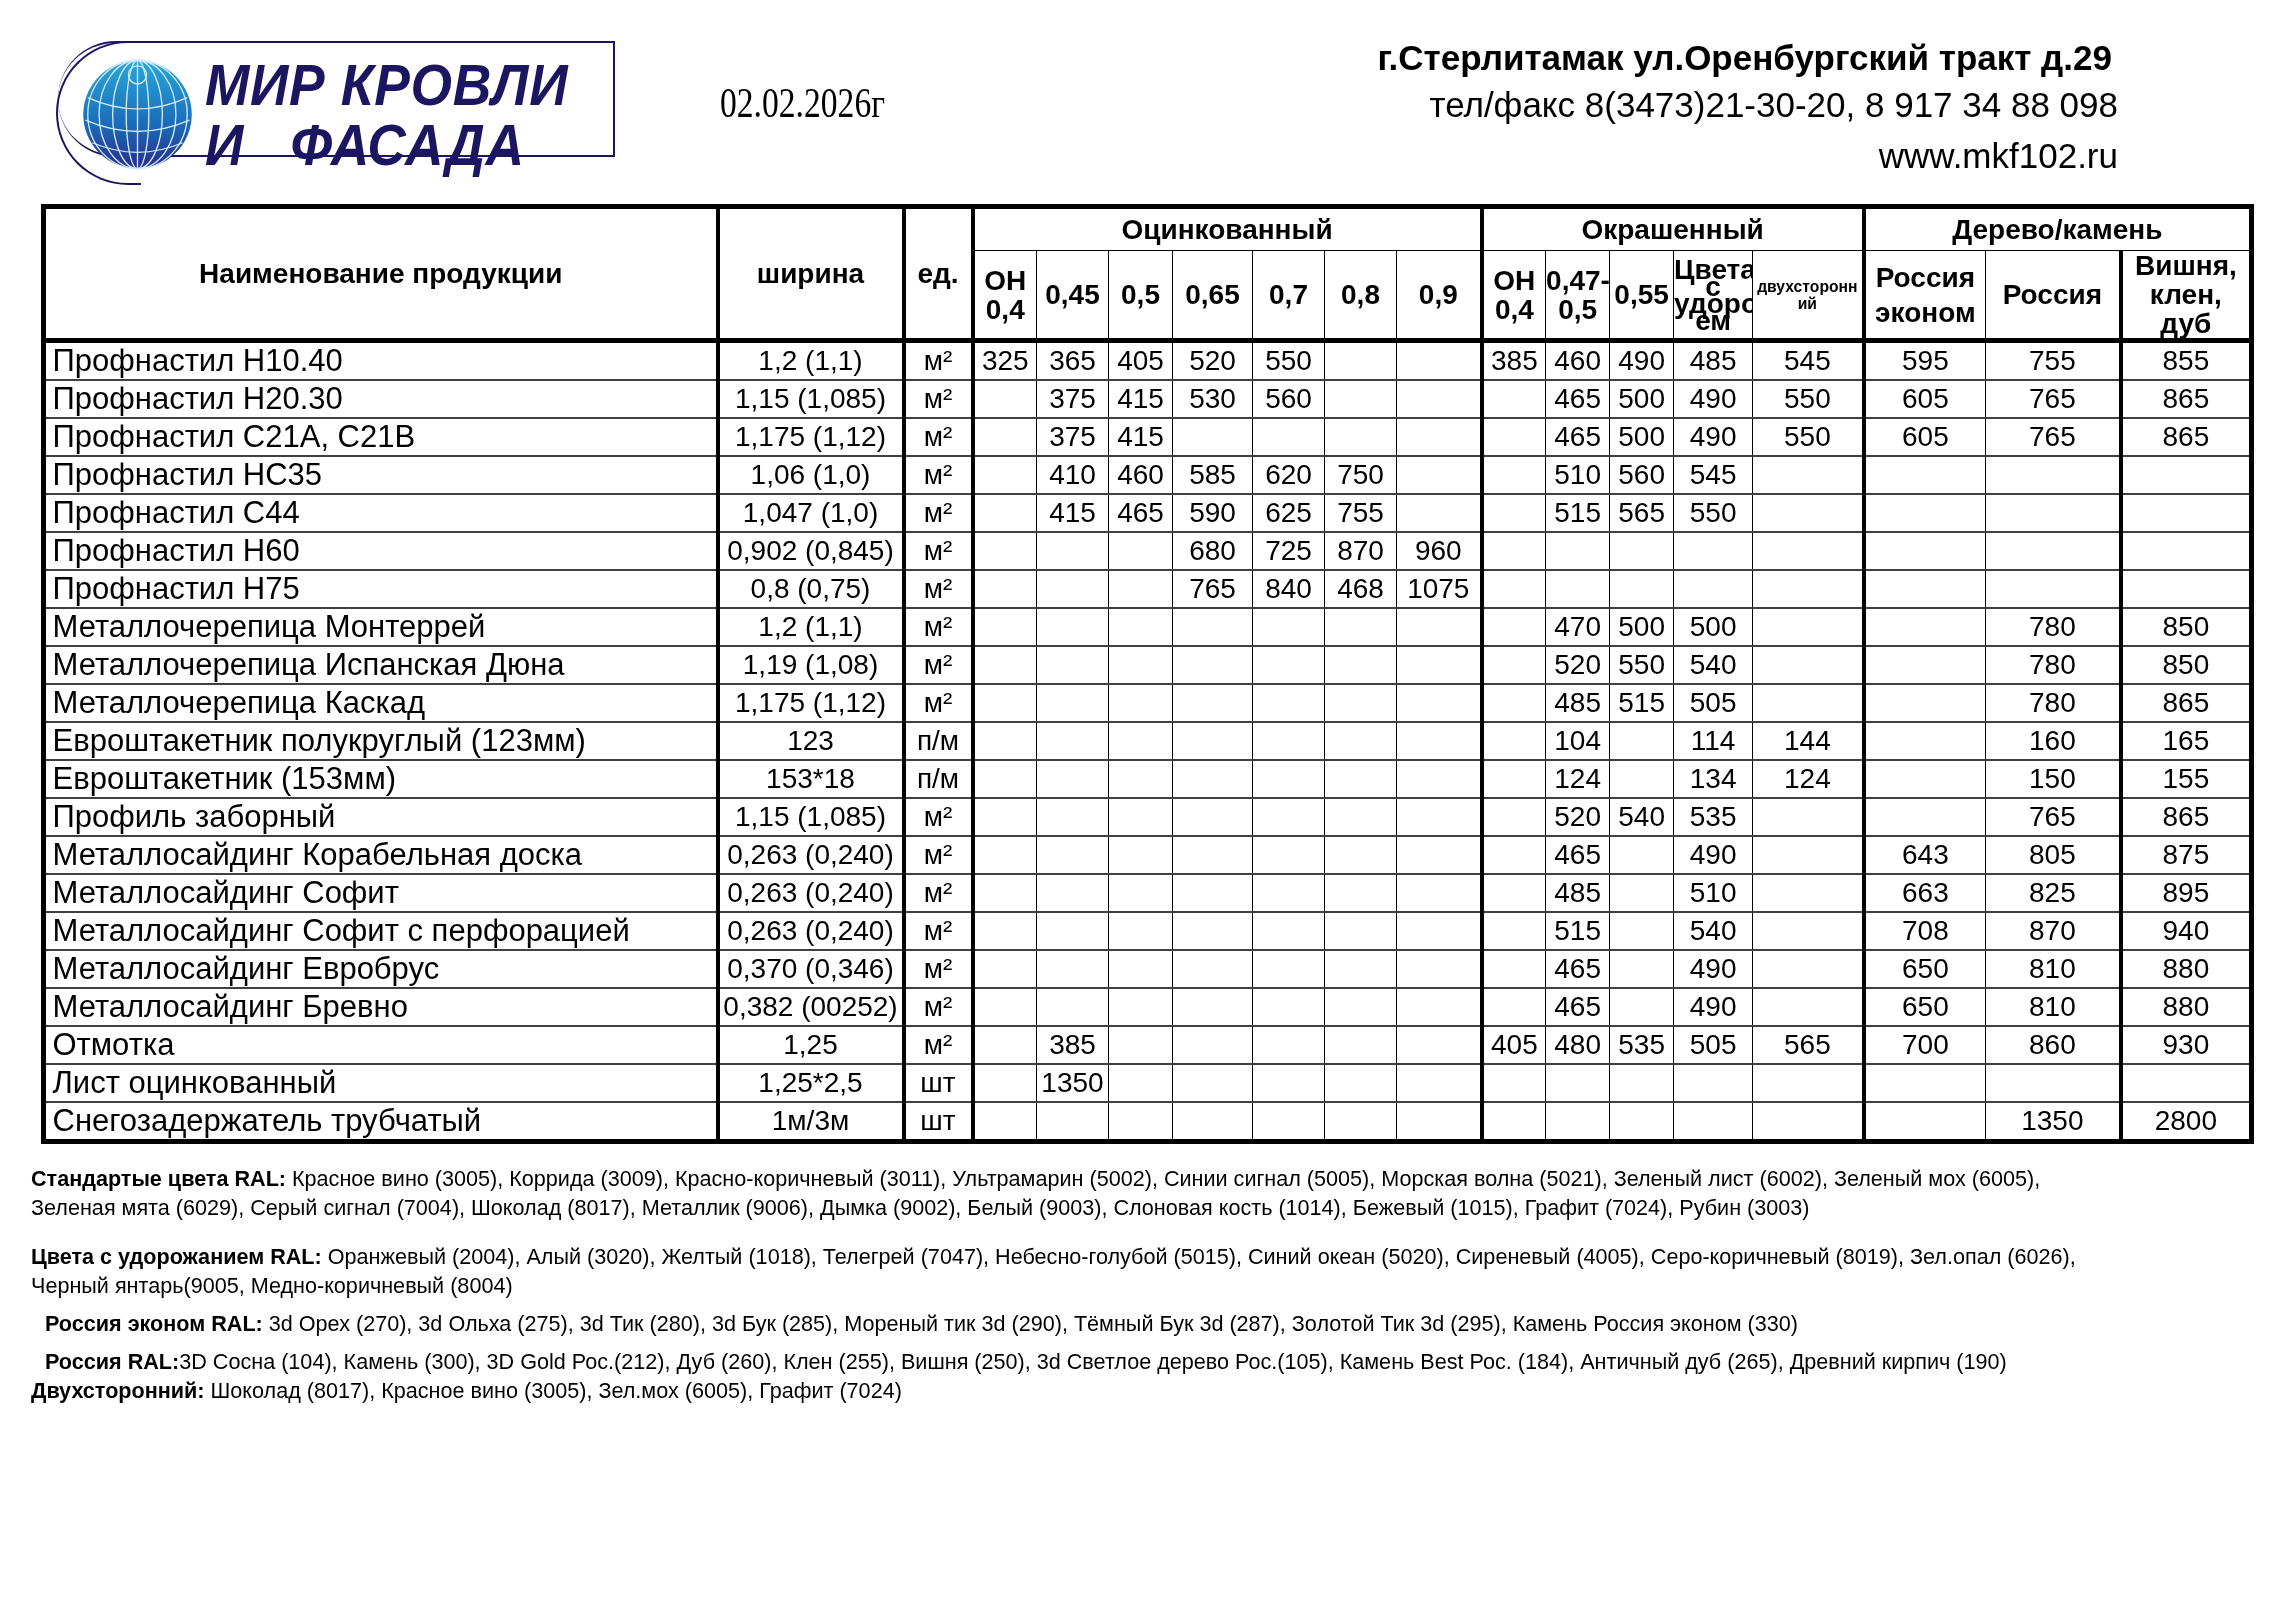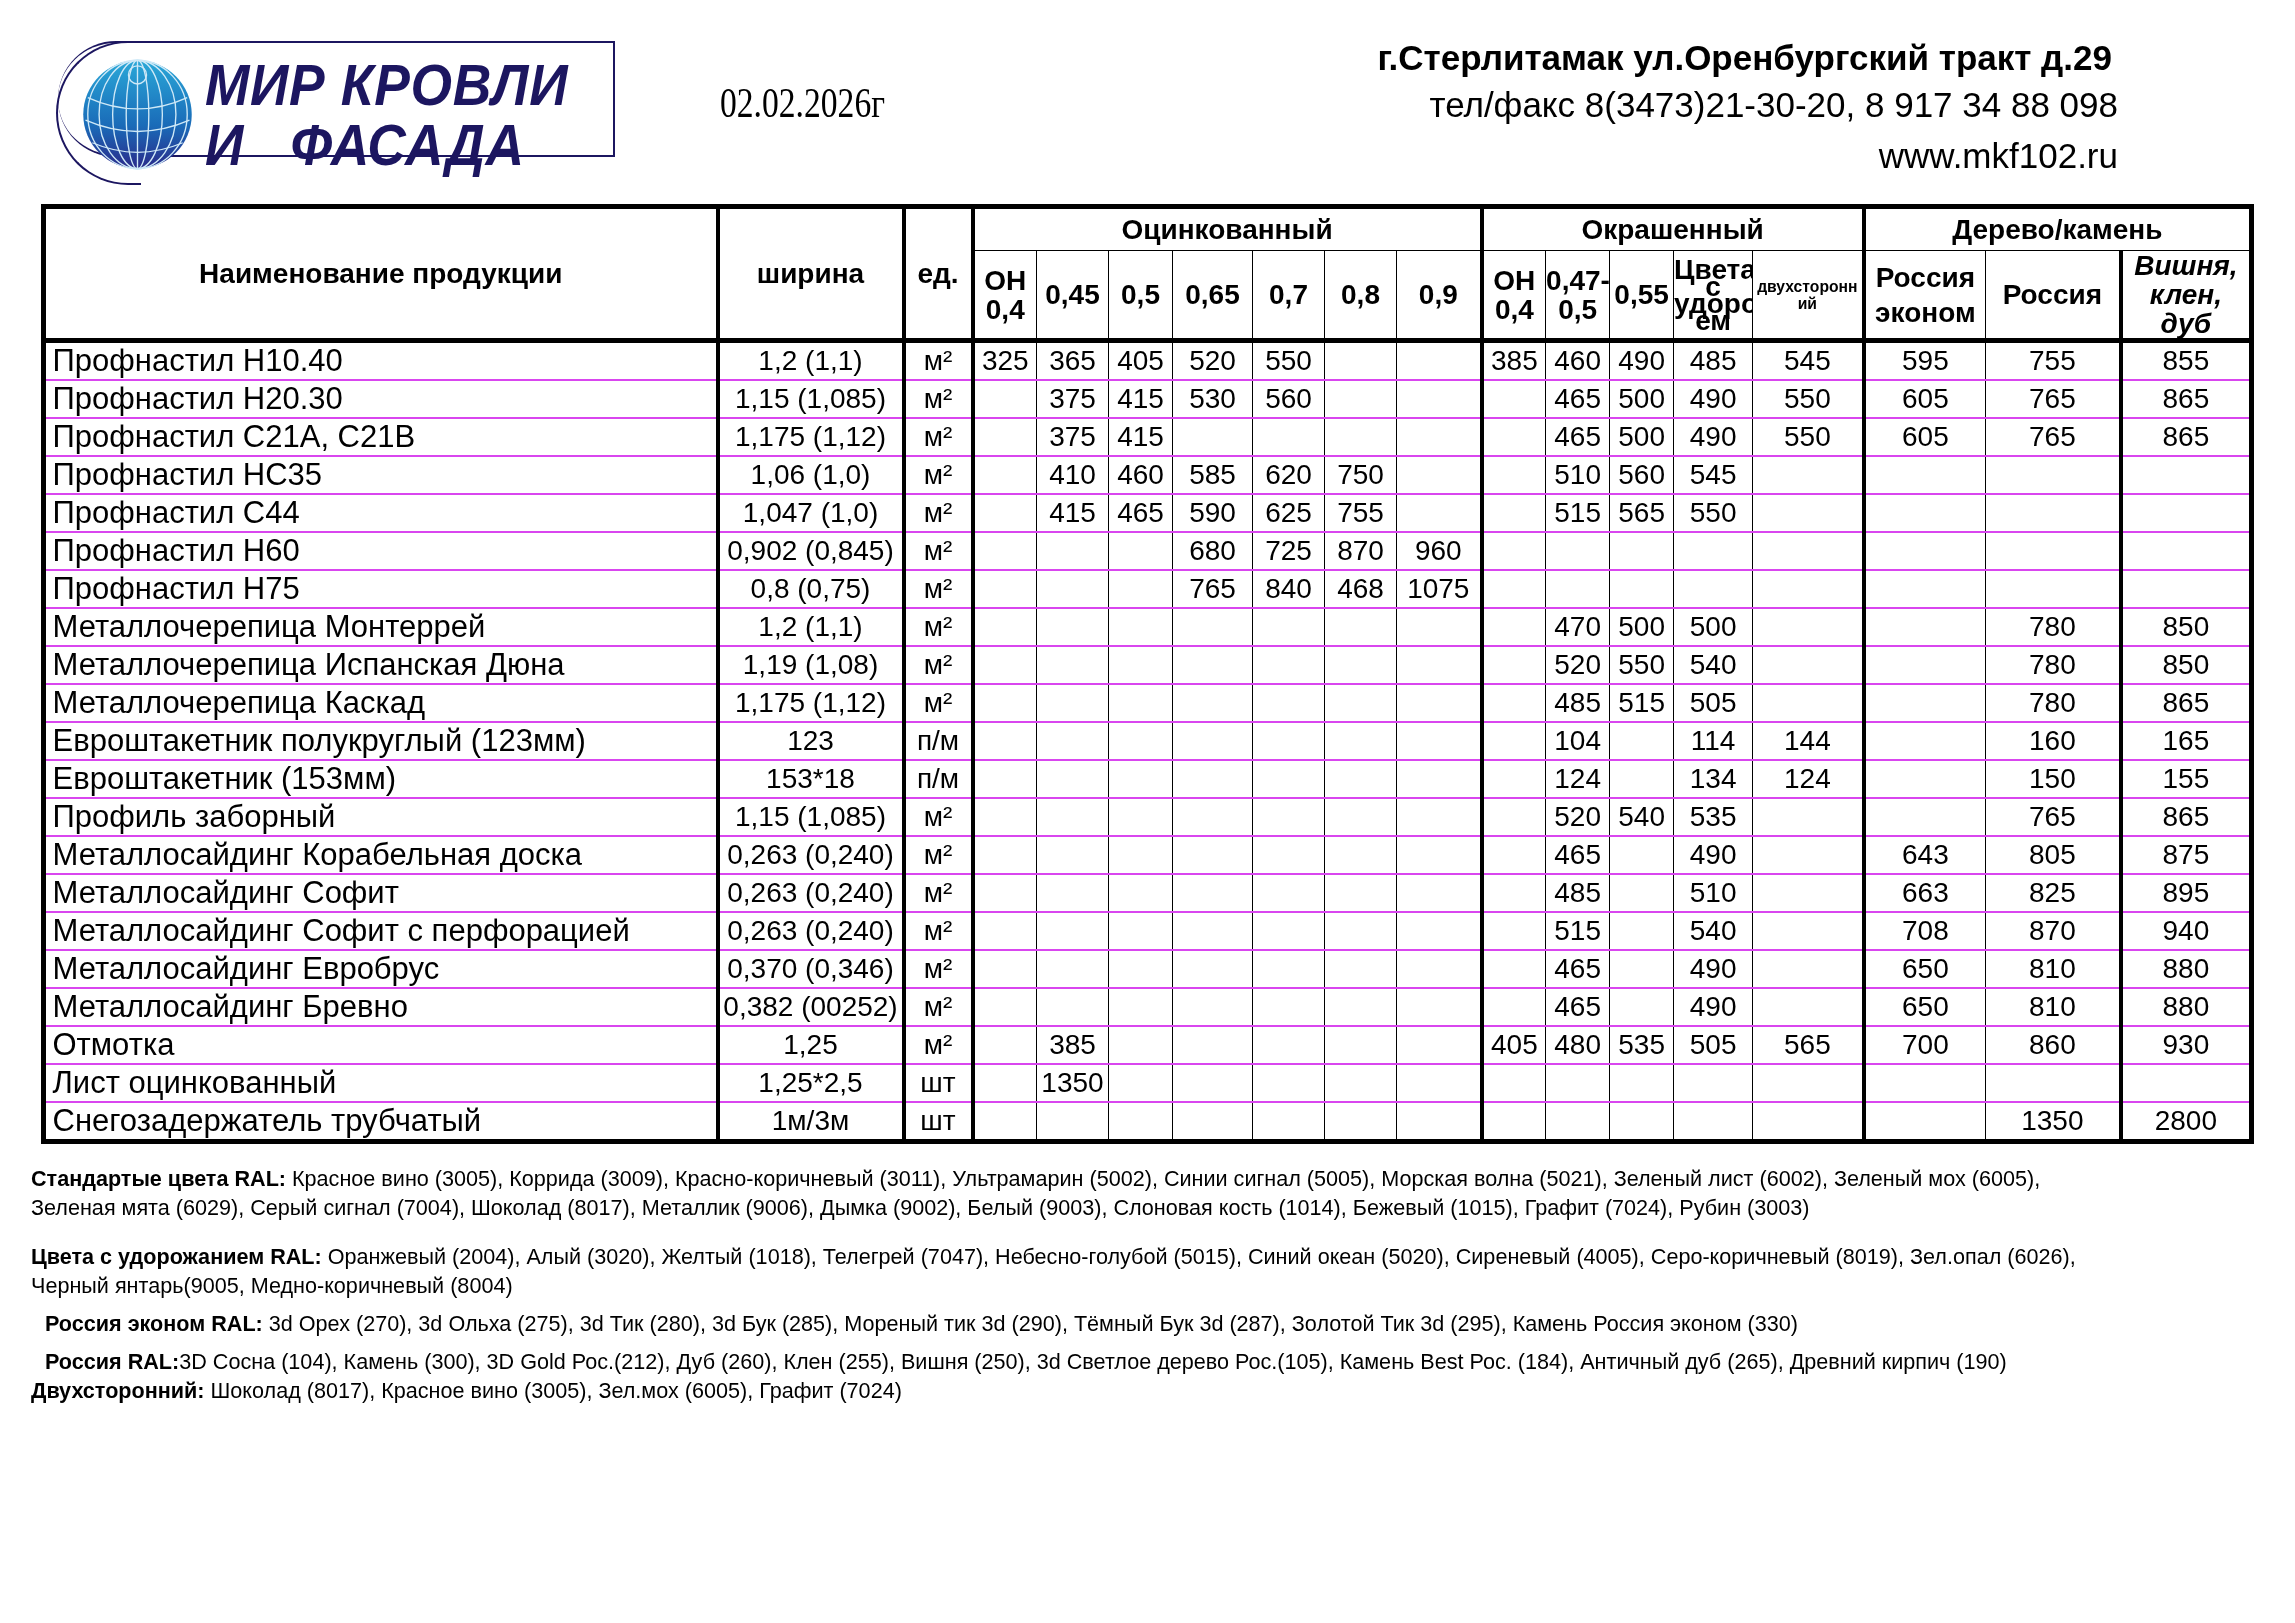--- a/index.html
+++ b/index.html
@@ -15,27 +15,27 @@
   .addr3 { top:136px; font-size:35px; }
 
   table.price { position:absolute; left:41px; top:204px; width:2213px; height:937px; border-collapse:collapse; table-layout:fixed; border:5.2px solid #000; }
   table.price td, table.price th { border:1.3px solid #000; padding:0; text-align:center; vertical-align:middle; font-weight:normal; font-size:28px; overflow:hidden; white-space:nowrap; }
   table.price th { font-weight:bold; }
   .h-big { font-size:29px; }
   .h-group { font-size:29px; }
   .h-sub { font-size:26px; }
   .h-sub-small { font-size:20px; line-height:29px; white-space:normal !important; }
   .h-tiny { font-size:13px; line-height:17px; white-space:normal !important; }
-  .h-wrap { white-space:normal !important;font-style:italic; }
+  .h-wrap { white-space:normal !important; }
   .name-cell { text-align:left !important; padding-left:6.5px !important; font-size:31px !important; }
   .b { font-weight:normal; }
   tr.hdr1 td, tr.hdr1 th { height:41px; }
   tr.hdr2 th { height:79px; }
   tr.hdr2 { border-bottom:5.2px solid #000; }
-  table.price tbody tr { border-top:2px solid #d946ef; }
+  table.price tbody tr { border-top:2px solid #404040; }
   .thick-r { border-right:4.6px solid #000 !important; }
 
   .notes { position:absolute; left:31px; top:1164px; width:2159px; font-size:21.6px; line-height:29px; }
   .notes p { margin:0; }
   .notes .gap { margin-top:19.6px; }
   .notes .gap2 { margin-top:9.2px;margin-left:14px; }
   .notes b { font-weight:bold; }
 </style>
 </head>
 <body>

